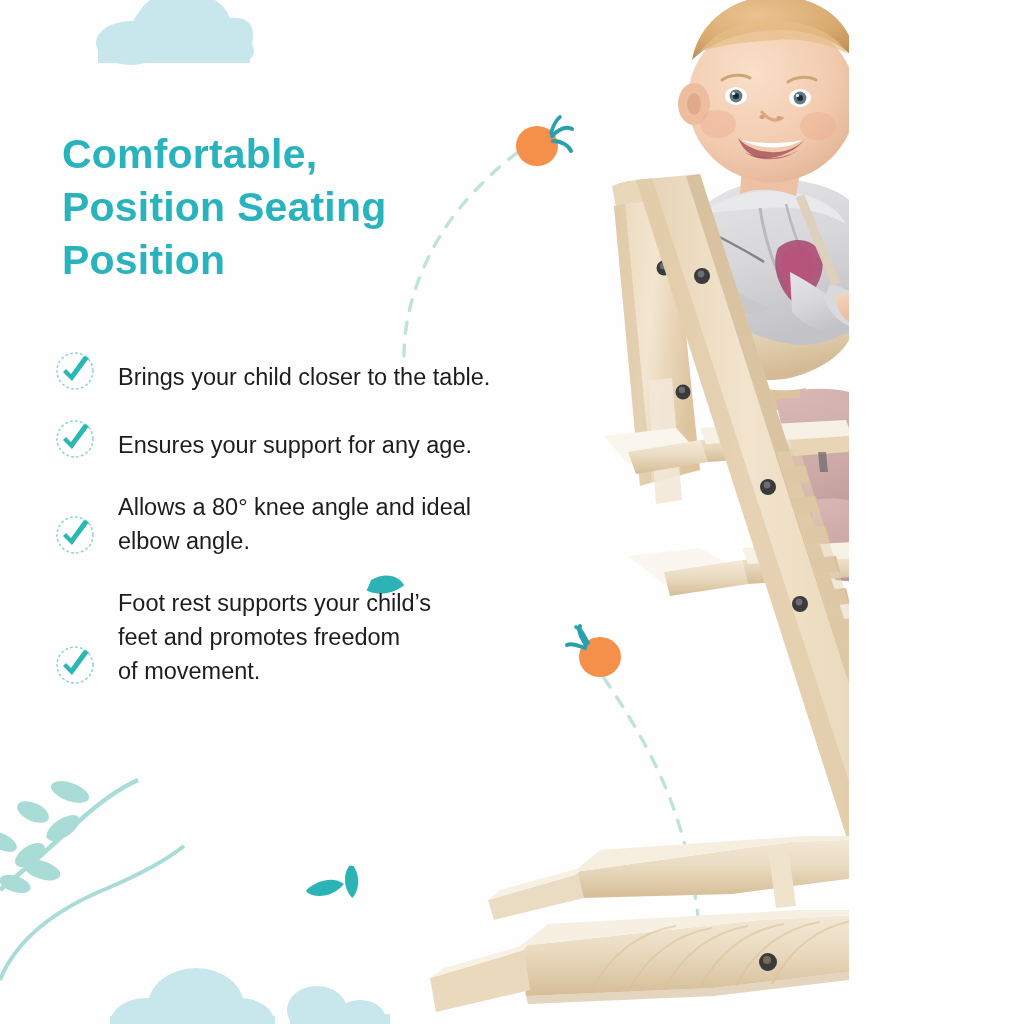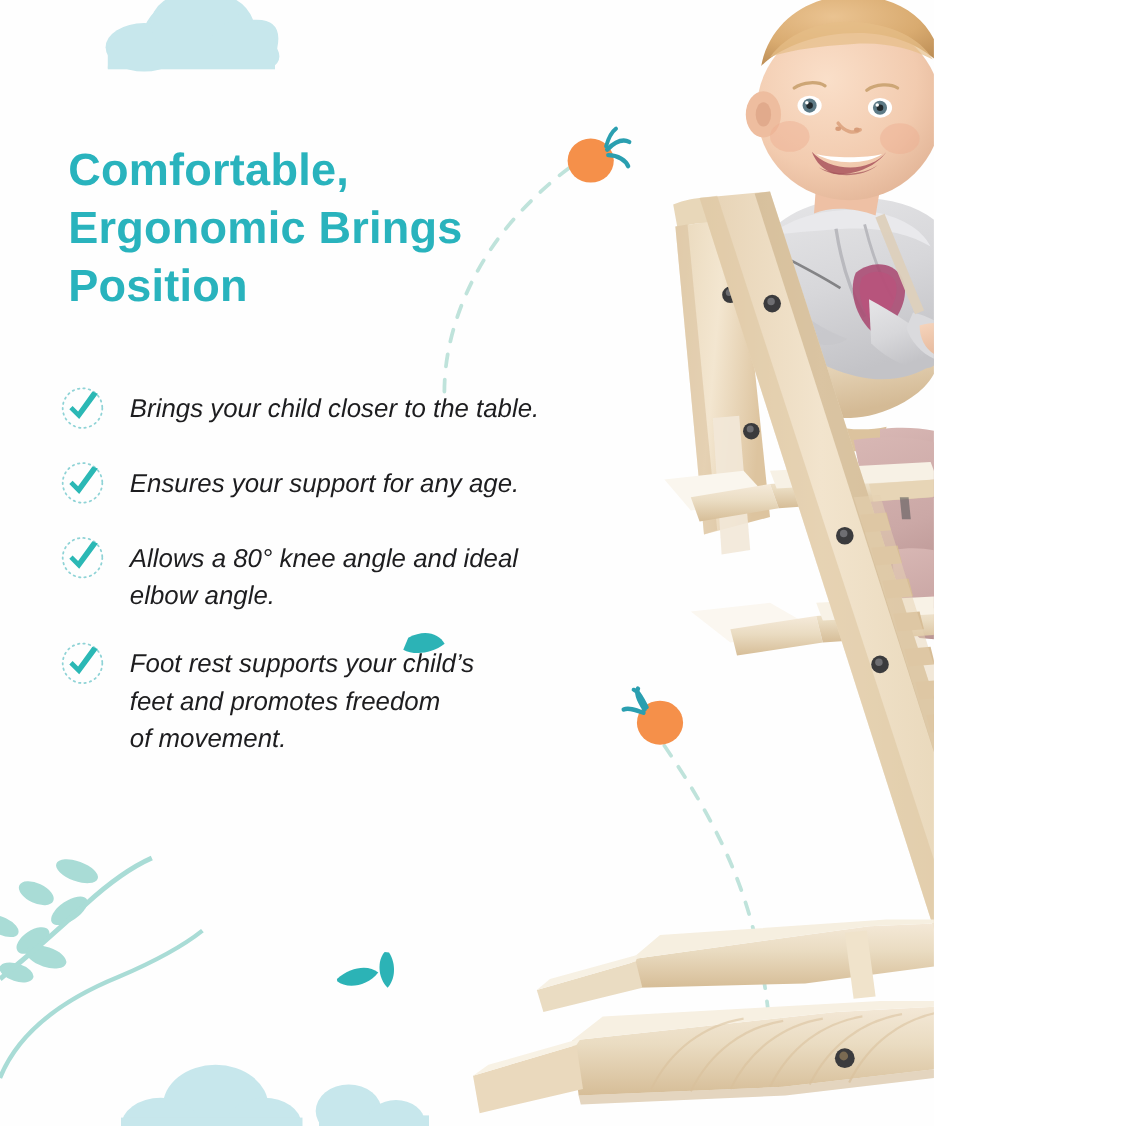--- a/index.html
+++ b/index.html
@@ -35,23 +35,22 @@
 
   .bullets {
     position: absolute;
     left: 52px;
     top: 352px;
     width: 510px;
   }
   .bullet-row {
     position: relative;
     display: flex;
-    align-items: flex-start;
+    align-items: flex-end;
     margin-bottom: 26px;
-    font-style: italic;
   }
   .check-wrap {
     position: relative;
     flex: 0 0 auto;
     width: 46px;
     height: 46px;
     margin-right: 20px;
     margin-top: -4px;
   }
   .check-wrap svg { display: block; width: 46px; height: 46px; }
@@ -386,21 +385,21 @@
       <path d="M526 996 L 712 988 L 952 960 L 952 968 L 714 996 L 528 1004 Z" fill="#cdb28b" opacity="0.55"></path>
     </g>
 
     <g>
       <path d="M886 960 L 952 952 L 956 976 L 890 984 Z" fill="#e2cda9"></path>
     </g>
   </svg>
 
   <div class="headline">
     <span class="hl-line">Comfortable,</span>
-    <span class="hl-line">Ergonomic Brings</span>
+    <span class="hl-line">Position Seating</span>
     <span class="hl-line">Position</span>
   </div>
 
   <div class="bullets">
 
     <div class="bullet-row">
       <span class="check-wrap">
         <svg viewBox="0 0 46 46">
           <circle cx="23" cy="23" r="18" fill="none" stroke="#8fd3d6" stroke-width="1.6" stroke-dasharray="1.4 3.6" stroke-linecap="round"></circle>
           <path d="M11 24 L 20 33 L 37 10 L 32 8 L 19 26 L 14 21 Z" fill="#2bb8b5"></path>

